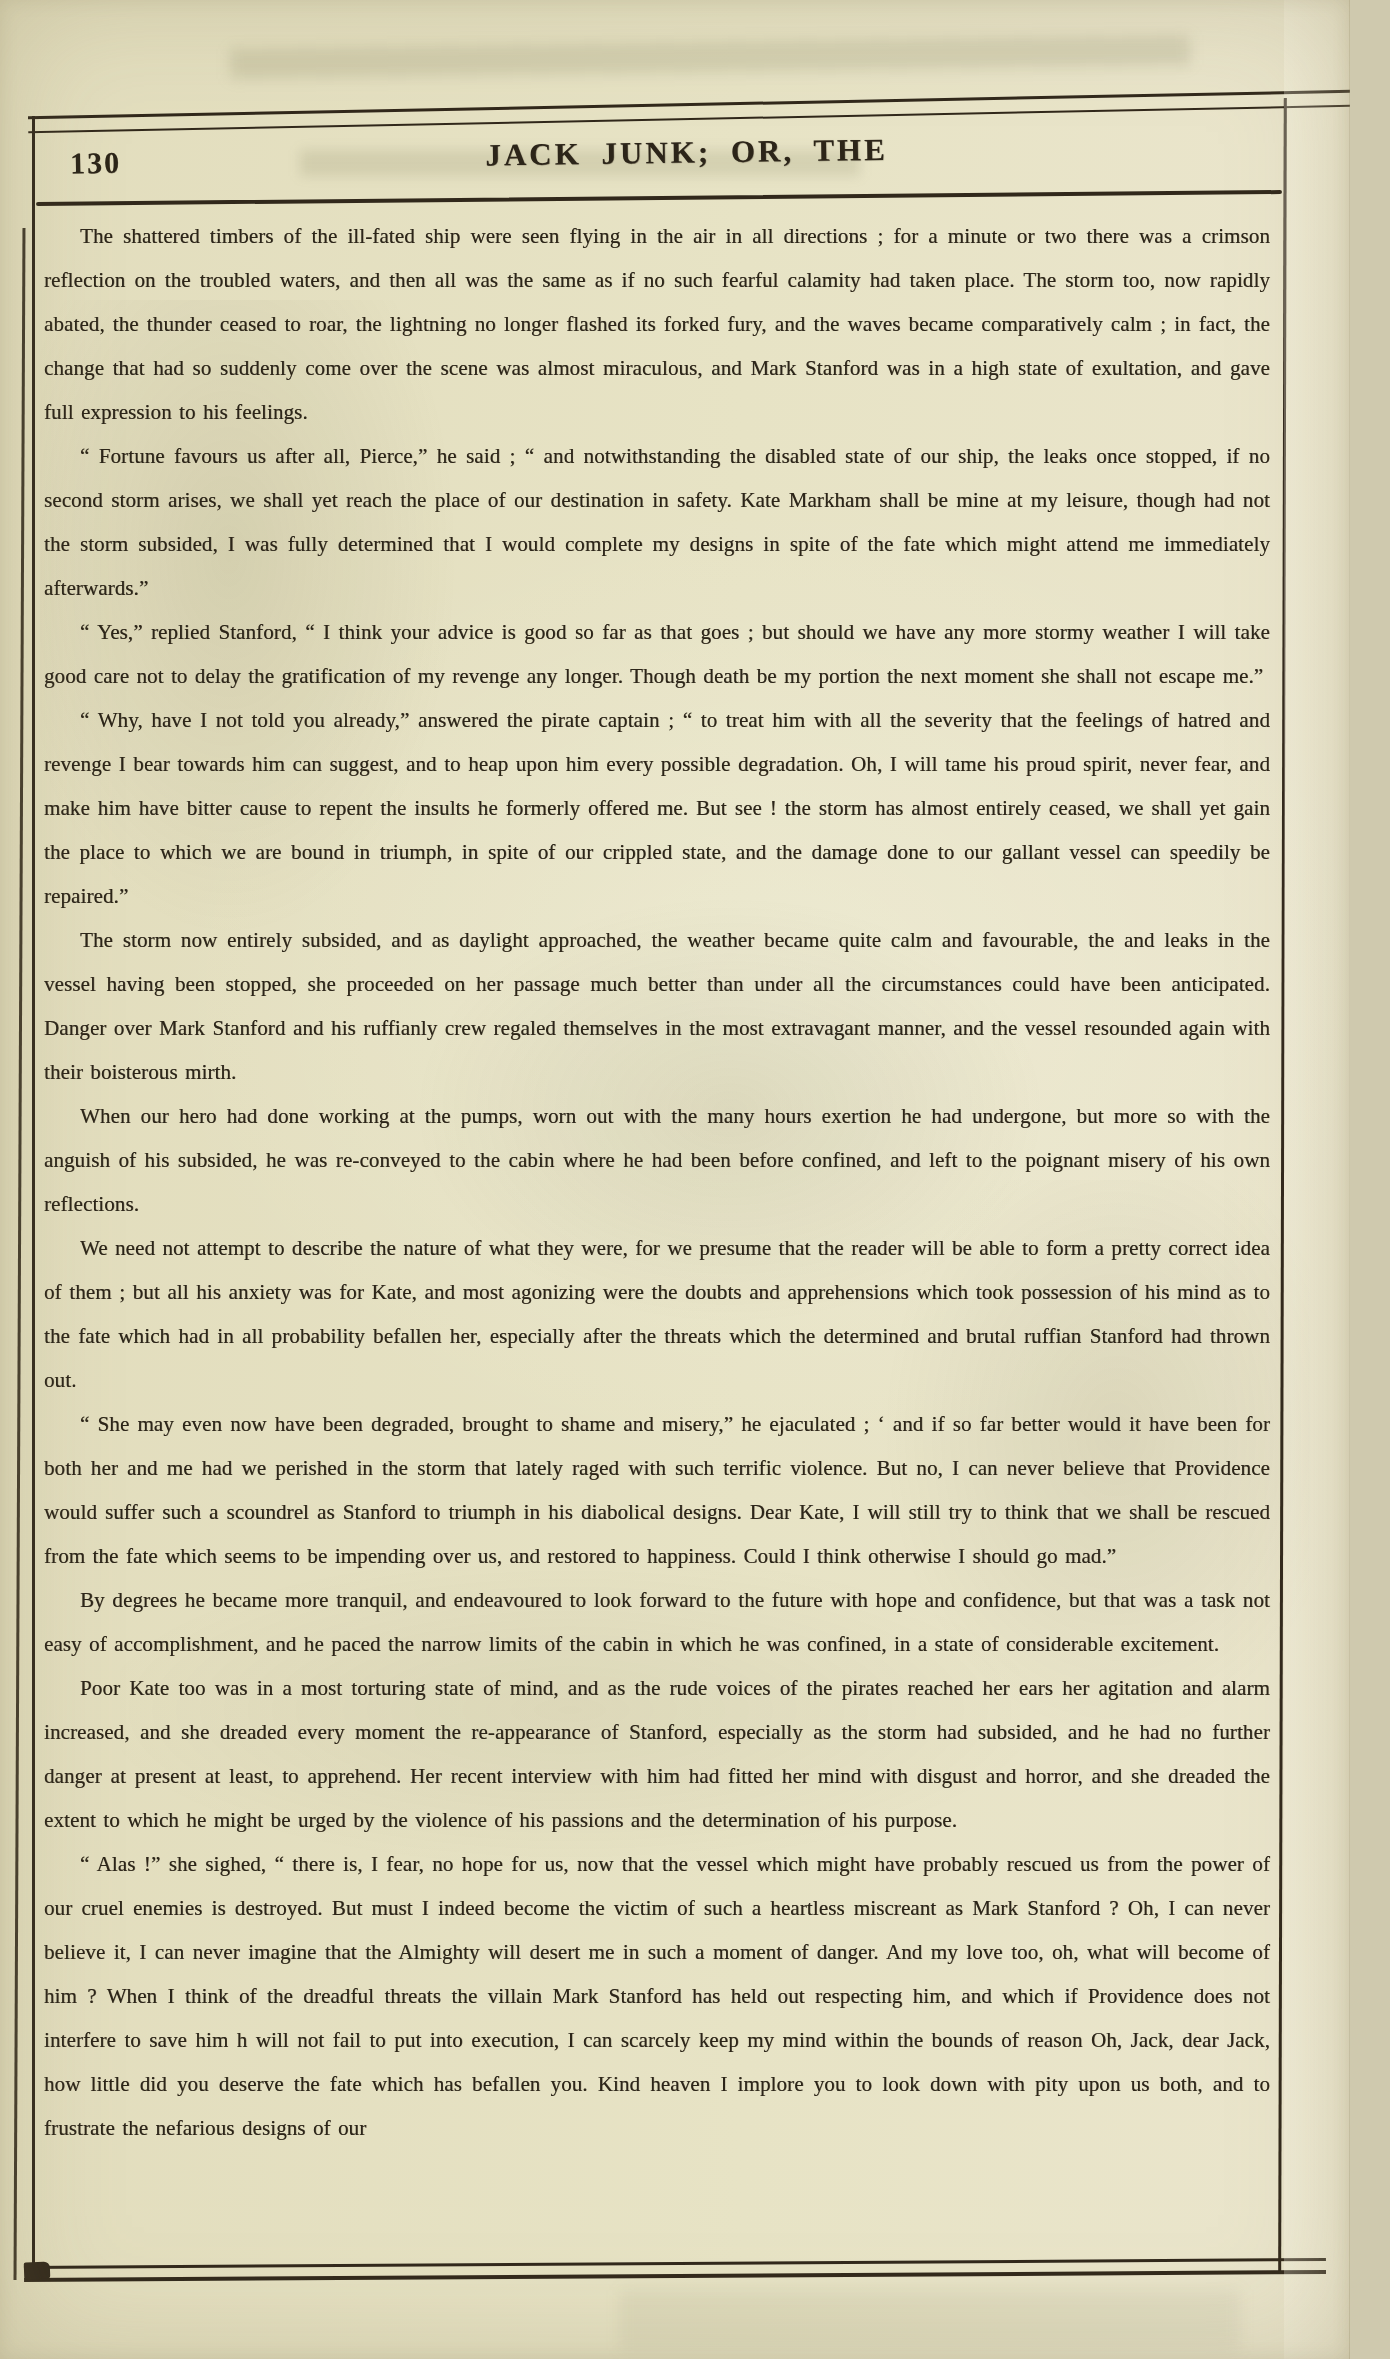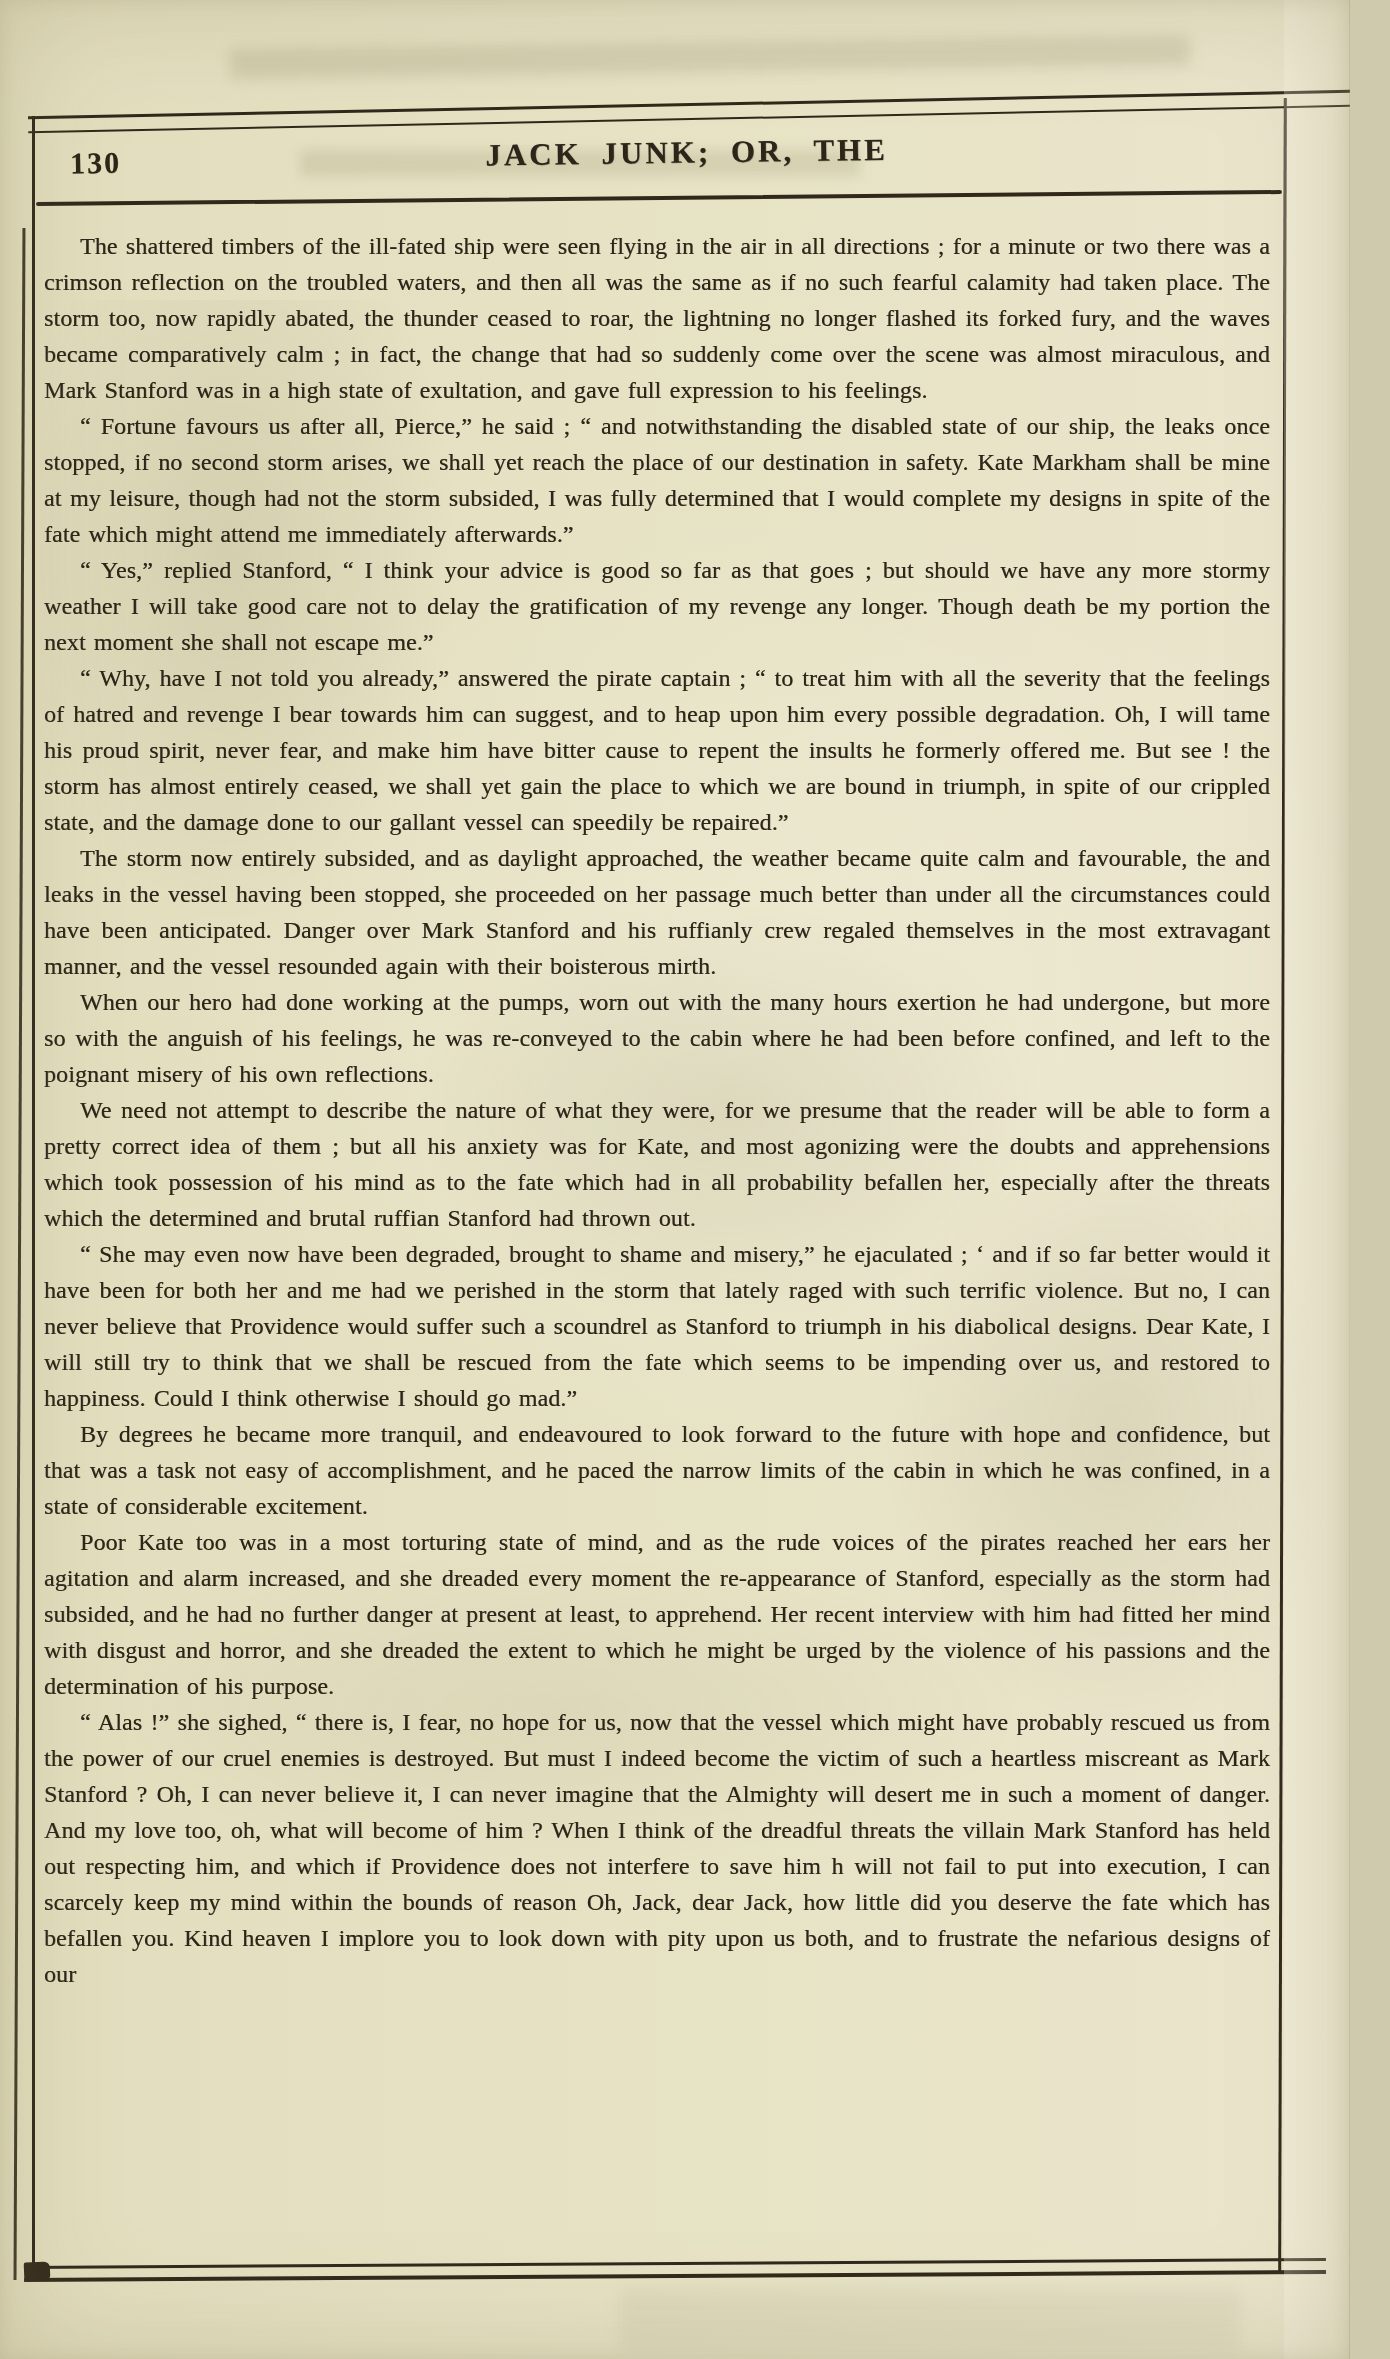--- a/index.html
+++ b/index.html
@@ -46,22 +46,22 @@
     text-shadow:0.4px 0.3px 0.6px rgba(43,34,20,0.5);
   }
   .running-title{
     position:absolute;left:36px;top:135px;width:1246px;padding-left:55px;box-sizing:border-box;
     text-align:center;font-size:31px;font-weight:bold;letter-spacing:3px;word-spacing:9px;
     transform:rotate(-0.8deg);
     text-shadow:0.5px 0.4px 0.7px rgba(43,34,20,0.5);
   }
   
   .text-body{
-    position:absolute;left:44px;top:228px;width:1226px;
-    font-size:24px;line-height:36px;
+    position:absolute;left:44px;top:214px;width:1226px;
+    font-size:21px;line-height:44px;
     text-align:justify;letter-spacing:0.1px;word-spacing:2px;
     text-shadow:0.45px 0.35px 0.55px rgba(40,31,18,0.55);
   }
   .para{margin:0;text-indent:36px;}
   
   .stain{position:absolute;pointer-events:none;mix-blend-mode:multiply;}
   .smudge-top-1{left:230px;top:42px;width:960px;height:30px;background:rgba(118,118,84,0.16);filter:blur(7px);transform:rotate(-0.8deg);}
   .smudge-top-2{left:300px;top:150px;width:560px;height:26px;background:rgba(110,112,78,0.14);filter:blur(6px);}
   .stain-1{left:40px;top:300px;width:420px;height:640px;background:radial-gradient(ellipse at 45% 40%, rgba(116,110,74,0.12), rgba(116,110,74,0) 70%);}
   .stain-2{left:420px;top:900px;width:620px;height:420px;background:radial-gradient(ellipse at 50% 50%, rgba(112,108,70,0.11), rgba(112,108,70,0) 72%);}
@@ -98,21 +98,21 @@
   <div class="page-number">130</div>
   <div class="running-title">JACK JUNK; OR, THE</div>
   <div class="rule header-rule"></div>
 
   <div class="text-body">
       <p class="para">The shattered timbers of the ill-fated ship were seen flying in the air in all directions ; for a minute or two there was a crimson reflection on the troubled waters, and then all was the same as if no such fearful calamity had taken place. The storm too, now rapidly abated, the thunder ceased to roar, the lightning no longer flashed its forked fury, and the waves became comparatively calm ; in fact, the change that had so suddenly come over the scene was almost miraculous, and Mark Stanford was in a high state of exultation, and gave full expression to his feelings.</p>
       <p class="para">“ Fortune favours us after all, Pierce,” he said ; “ and notwithstanding the disabled state of our ship, the leaks once stopped, if no second storm arises, we shall yet reach the place of our destination in safety.  Kate Markham shall be mine at my leisure, though had not the storm subsided, I was fully determined that I would complete my designs in spite of the fate which might attend me immediately afterwards.”</p>
       <p class="para">“ Yes,” replied Stanford, “ I think your advice is good so far as that goes ;  but should we have any more stormy weather I will take good care not to delay the gratification of my revenge any longer.  Though death be my portion the next moment she shall not escape me.”</p>
       <p class="para">“ Why, have I not told you already,” answered the pirate captain ; “ to treat him with all the severity that the feelings of hatred and revenge I bear towards him can suggest, and to heap upon him every possible degradation.  Oh, I will tame his proud spirit, never fear, and make him have bitter cause to repent the insults he formerly offered me.  But see !  the storm has almost entirely ceased, we shall yet gain the place to which we are bound in triumph, in spite of our crippled state, and the damage done to our gallant vessel can speedily be repaired.”</p>
       <p class="para">The storm now entirely subsided, and as daylight approached, the weather became quite calm and favourable, the and leaks in the vessel having been stopped, she proceeded on her passage much better than under all the circumstances could have been anticipated.  Danger over Mark Stanford and his ruffianly crew regaled themselves in the most extravagant manner, and the vessel resounded again with their boisterous mirth.</p>
-      <p class="para">When our hero had done working at the pumps, worn out with the many hours exertion he had undergone, but more so with the anguish of his feelings, he was re-conveyed to the cabin where he had been before confined, and left to the poignant misery of his own reflections.</p>
+      <p class="para">When our hero had done working at the pumps, worn out with the many hours exertion he had undergone, but more so with the anguish of his subsided, he was re-conveyed to the cabin where he had been before confined, and left to the poignant misery of his own reflections.</p>
       <p class="para">We need not attempt to describe the nature of what they were, for we presume that the reader will be able to form a pretty correct idea of them ; but all his anxiety was for Kate, and most agonizing were the doubts and apprehensions which took possession of his mind as to the fate which had in all probability befallen her, especially after the threats which the determined and brutal ruffian Stanford had thrown out.</p>
       <p class="para">“ She may even now have been degraded, brought to shame and misery,” he ejaculated ; ‘ and if so far better would it have been for both her and me had we perished in the storm that lately raged with such terrific violence.  But no, I can never believe that Providence would suffer such a scoundrel as Stanford to triumph in his diabolical designs.  Dear Kate, I will still try to think that we shall be rescued from the fate which seems to be impending over us, and restored to happiness.  Could I think otherwise I should go mad.”</p>
       <p class="para">By degrees he became more tranquil, and endeavoured to look forward to the future with hope and confidence, but that was a task not easy of accomplishment, and he paced the narrow limits of the cabin in which he was confined, in a state of considerable excitement.</p>
       <p class="para">Poor Kate too was in a most torturing state of mind, and as the rude voices of the pirates reached her ears her agitation and alarm increased, and she dreaded every moment the re-appearance of Stanford, especially as the storm had subsided, and he had no further danger at present at least, to apprehend.  Her recent interview with him had fitted her mind with disgust and horror, and she dreaded the extent to which he might be urged by the violence of his passions and the determination of his purpose.</p>
       <p class="para">“ Alas !” she sighed, “ there is, I fear, no hope for us, now that the vessel which might have probably rescued us from the power of our cruel enemies is destroyed.  But must I indeed become the victim of such a heartless miscreant as Mark Stanford ?  Oh, I can never believe it, I can never imagine that the Almighty will desert me in such a moment of danger.  And my love too, oh, what will become of him ?  When I think of the dreadful threats the villain Mark Stanford has held out respecting him, and which if Providence does not interfere to save him h will not fail to put into execution, I can scarcely keep my mind within the bounds of reason Oh, Jack, dear Jack, how little did you deserve the fate which has befallen you.  Kind heaven I implore you to look down with pity upon us both, and to frustrate the nefarious designs of our</p>
     </div>
 
   <div class="right-margin-shade"></div>
   <div class="right-crease"></div>
 </div>

